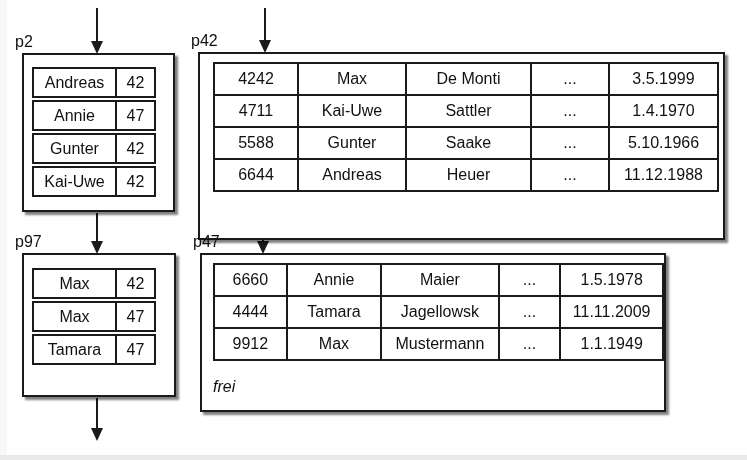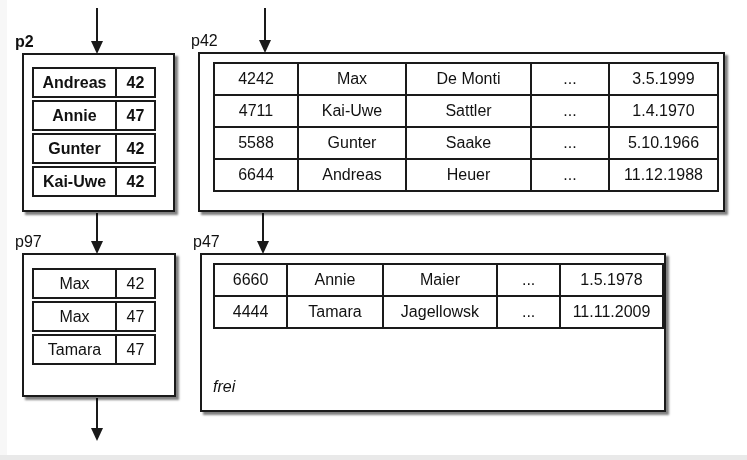--- a/index.html
+++ b/index.html
@@ -103,21 +103,21 @@
   </div>
   <div class="arrow" style="left:257px; top:213px; height:41px;">
     <div class="arrow-shaft"></div>
     <div class="arrow-head"></div>
   </div>
   <div class="arrow" style="left:91px; top:398px; height:43px;">
     <div class="arrow-shaft"></div>
     <div class="arrow-head"></div>
   </div>
 
-  <div class="page-box" style="left:22px; top:53px; width:153px; height:159px;font-weight:bold;">
+  <div class="page-box" style="left:22px; top:53px; width:153px; height:159px;">
     <div class="page-label">p2</div>
     <div class="mini-table" style="left:8px; top:12px;">
       <div class="mini-row">
         <div class="mini-cell name">Andreas</div>
         <div class="mini-cell val">42</div>
       </div>
       <div class="mini-row">
         <div class="mini-cell name">Annie</div>
         <div class="mini-cell val">47</div>
       </div>
@@ -125,21 +125,21 @@
         <div class="mini-cell name">Gunter</div>
         <div class="mini-cell val">42</div>
       </div>
       <div class="mini-row">
         <div class="mini-cell name">Kai-Uwe</div>
         <div class="mini-cell val">42</div>
       </div>
     </div>
   </div>
 
-  <div class="page-box" style="left:198px; top:52px; width:527px; height:160px;">
+  <div class="page-box" style="left:198px; top:52px; width:527px; height:188px;">
     <div class="page-label">p42</div>
     <table class="big-table" style="left:13px; top:8px;">
       <colgroup>
         <col style="width:84px">
           <col style="width:108px">
           <col style="width:125px">
           <col style="width:78px">
           <col style="width:109px">
       </colgroup>
       <tbody>
@@ -211,18 +211,25 @@
         <td>...</td>
         <td>1.5.1978</td>
       </tr>
       <tr>
         <td>4444</td>
         <td>Tamara</td>
         <td>Jagellowsk</td>
         <td>...</td>
         <td>11.11.2009</td>
       </tr>
+      <tr>
+        <td>9912</td>
+        <td>Max</td>
+        <td>Mustermann</td>
+        <td>...</td>
+        <td>1.1.1949</td>
+      </tr>
     </tbody>
       </table>
     <div class="frei" style="left:11px; top:123px;">frei</div>
   </div>
 
 </div>
 
 </body></html>

